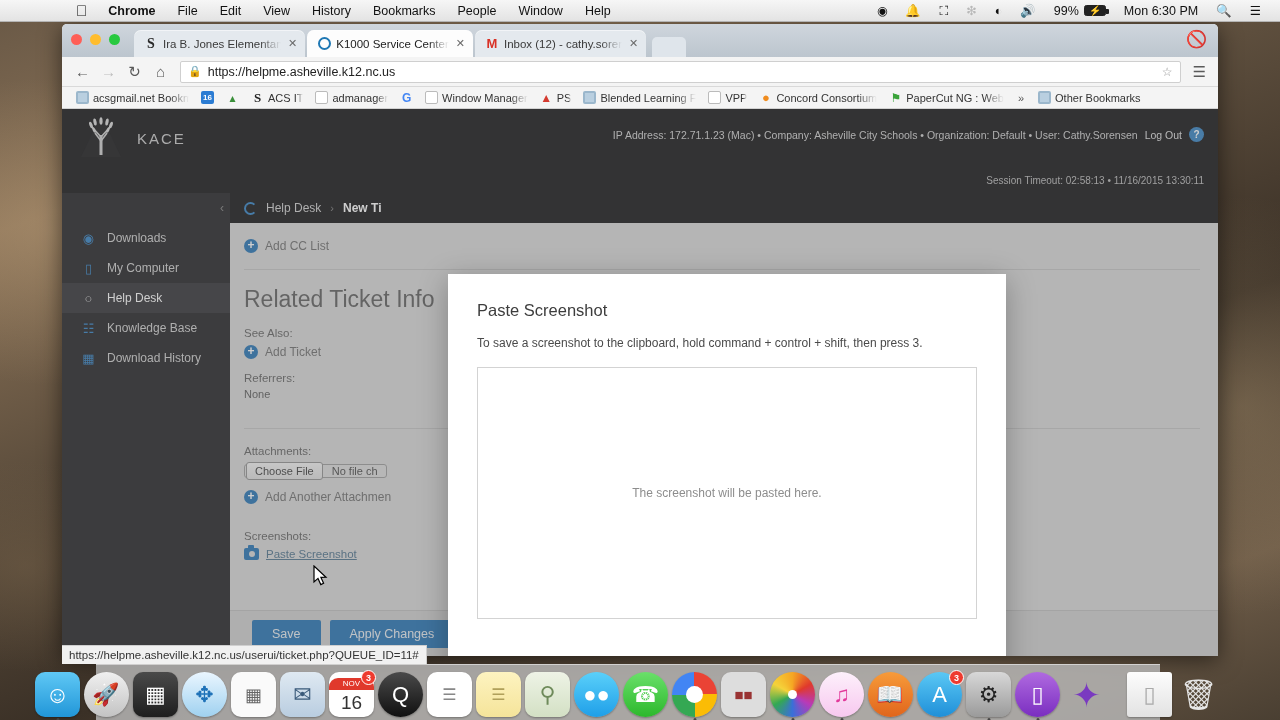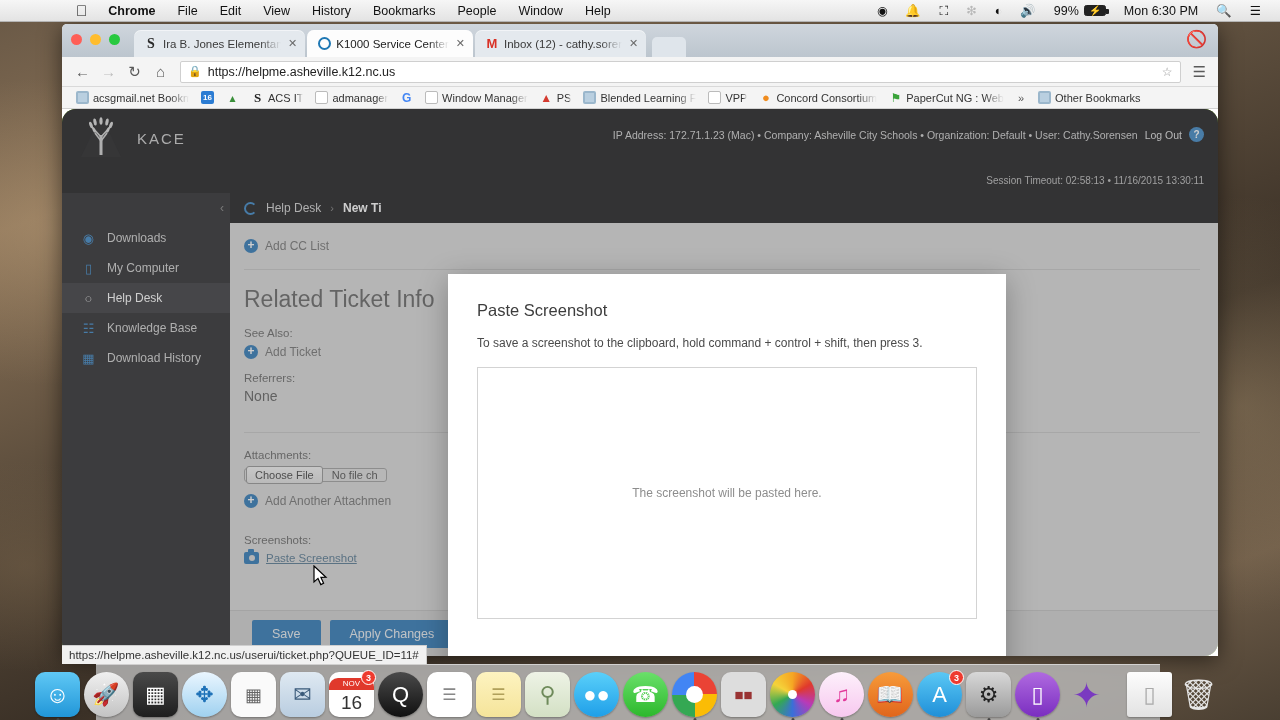--- a/index.html
+++ b/index.html
@@ -112,21 +112,21 @@
   .bmi.blue { background: #2b7cd3; color: #fff; font-size: 8px; font-weight: bold; }
   .bmi.drive { color: #3a8f3a; font-size: 12px; }
   .bmi.acs { font-family: "Liberation Serif", serif; font-weight: bold; font-size: 13px; color: #222; }
   .bmi.g { color: #4285f4; font-weight: bold; font-size: 12px; }
   .bmi.ps { color: #d43a2f; font-size: 12px; }
   .bmi.orange { color: #f08c1e; font-size: 13px; }
   .bmi.green { color: #3aa33a; font-size: 12px; }
   .bm-chev { padding: 0 8px; color: #555; }
 
   
-  .kace { position: relative; height: calc(100% - 85px); background: #84cc16; overflow: hidden; border-radius: 14px; }
+  .kace { position: relative; height: calc(100% - 85px); background: #84cc16; overflow: hidden; }
   .kace-top { height: 62px; background: #0d0d0f; position: relative; }
   .kace-logo { position: absolute; left: 14px; top: 4px; display: flex; align-items: center; gap: 11px; }
   .tree { width: 50px; height: 50px; }
   .kace-word { color: #c9c9c9; font-size: 15px; letter-spacing: 2px; }
   .kace-meta { position: absolute; right: 14px; top: 18px; font-size: 10.5px; color: #cfcfcf; display: flex; align-items: center; gap: 7px; white-space: nowrap; }
   .logout { color: #dcdcdc; }
   .helpq { width: 15px; height: 15px; border-radius: 50%; background: #2f7fc1; color: #fff;
            font-size: 10px; display: flex; align-items: center; justify-content: center; font-weight: bold; }
   .kace-sub { height: 22px; background: #0d0d0f; position: relative; }
   .sess { position: absolute; right: 14px; top: 0; font-size: 10px; color: #b7b7b7; line-height: 20px; white-space: nowrap; }
@@ -145,21 +145,21 @@
   .crumb .sep { color: #777; font-size: 11px; }
   .crumb .cur { color: #fff; font-weight: bold; }
 
   .form { padding: 10px 0 0 14px; font-size: 12px; color: #4a4a4a; position: relative; }
   .plus { width: 14px; height: 14px; border-radius: 50%; background: #1f6fb2; color: #fff;
           font-size: 12px; line-height: 13px; text-align: center; flex: none; font-weight: bold; }
   .lnkrow { display: flex; align-items: center; gap: 7px; color: #6a6a6a; margin: 6px 0; }
   .hr { height: 1px; background: #c2c2c2; margin: 16px 18px 16px 0; }
   .h2 { font-size: 23px; color: #5a5a5a; margin: 6px 0 14px; }
   .lbl { color: #5d5d5d; font-size: 11.5px; margin-top: 13px; }
-  .val { color: #555; font-size: 14px; margin-top: 4px; }
+  .val { color: #555; font-size: 11px; margin-top: 4px; }
   .filerow { display: flex; align-items: center; margin-top: 7px; }
   .filebox { display: flex; align-items: center; border: 1px solid #9a9a9a; border-radius: 3px; background: #dcdcdc; height: 14px; }
   .choose { border: 1px solid #8f8f8f; border-radius: 3px; background: linear-gradient(#f4f4f4,#e0e0e0);
             font-size: 11px; padding: 2px 8px; margin: 1px; color: #333; }
   .nofile { font-size: 11px; color: #444; padding: 0 8px; }
   .cam { width: 15px; height: 12px; background: #1f6fb2; border-radius: 2px; position: relative; flex: none; }
   .cam::before { content:""; position:absolute; left:4px; top:-3px; width:6px; height:3px; background:#1f6fb2; border-radius:1px 1px 0 0; }
   .cam::after { content:""; position:absolute; left:5px; top:3px; width:6px; height:6px; border-radius:50%; background:#d8d8d8; }
   .pastelink { color: #4a6f8a; text-decoration: underline; font-size: 11.5px; }
 

